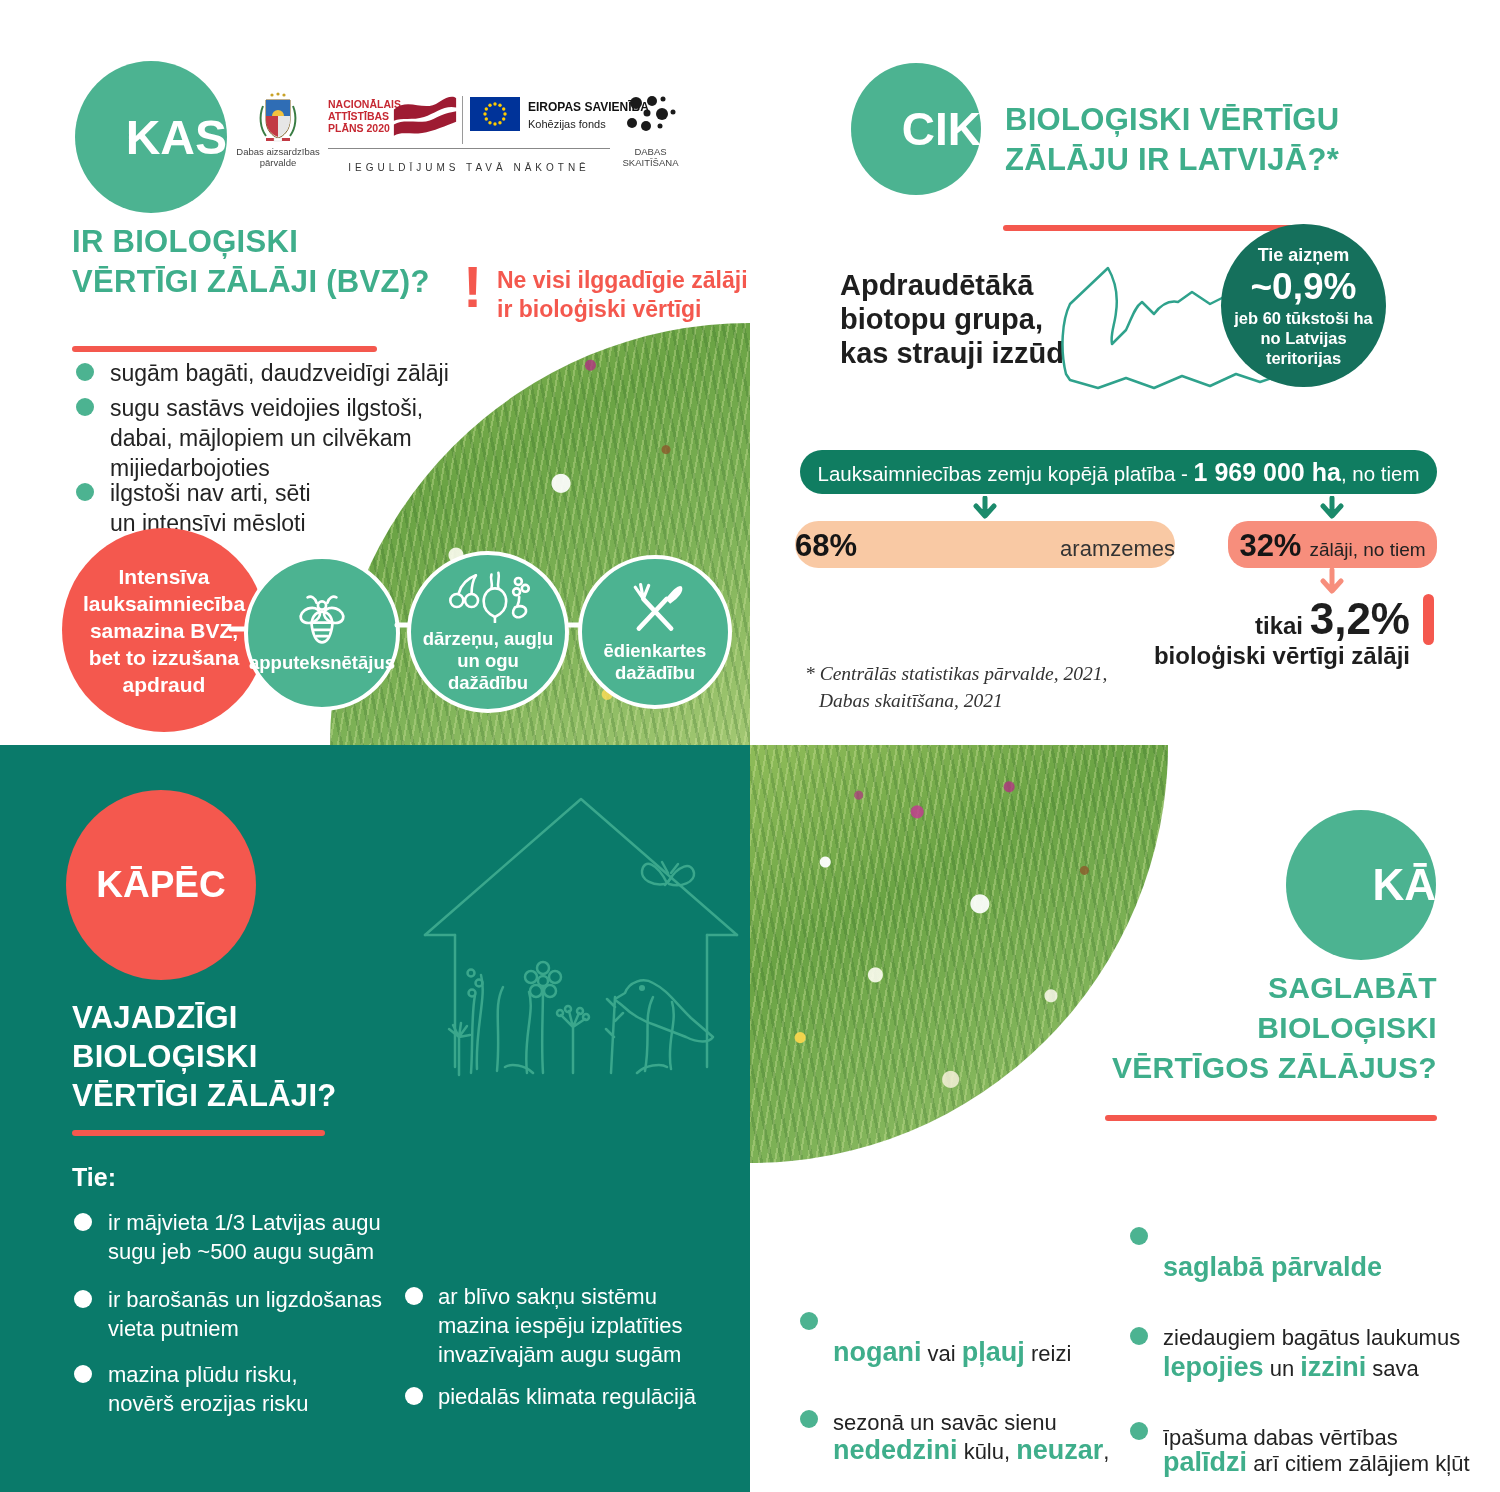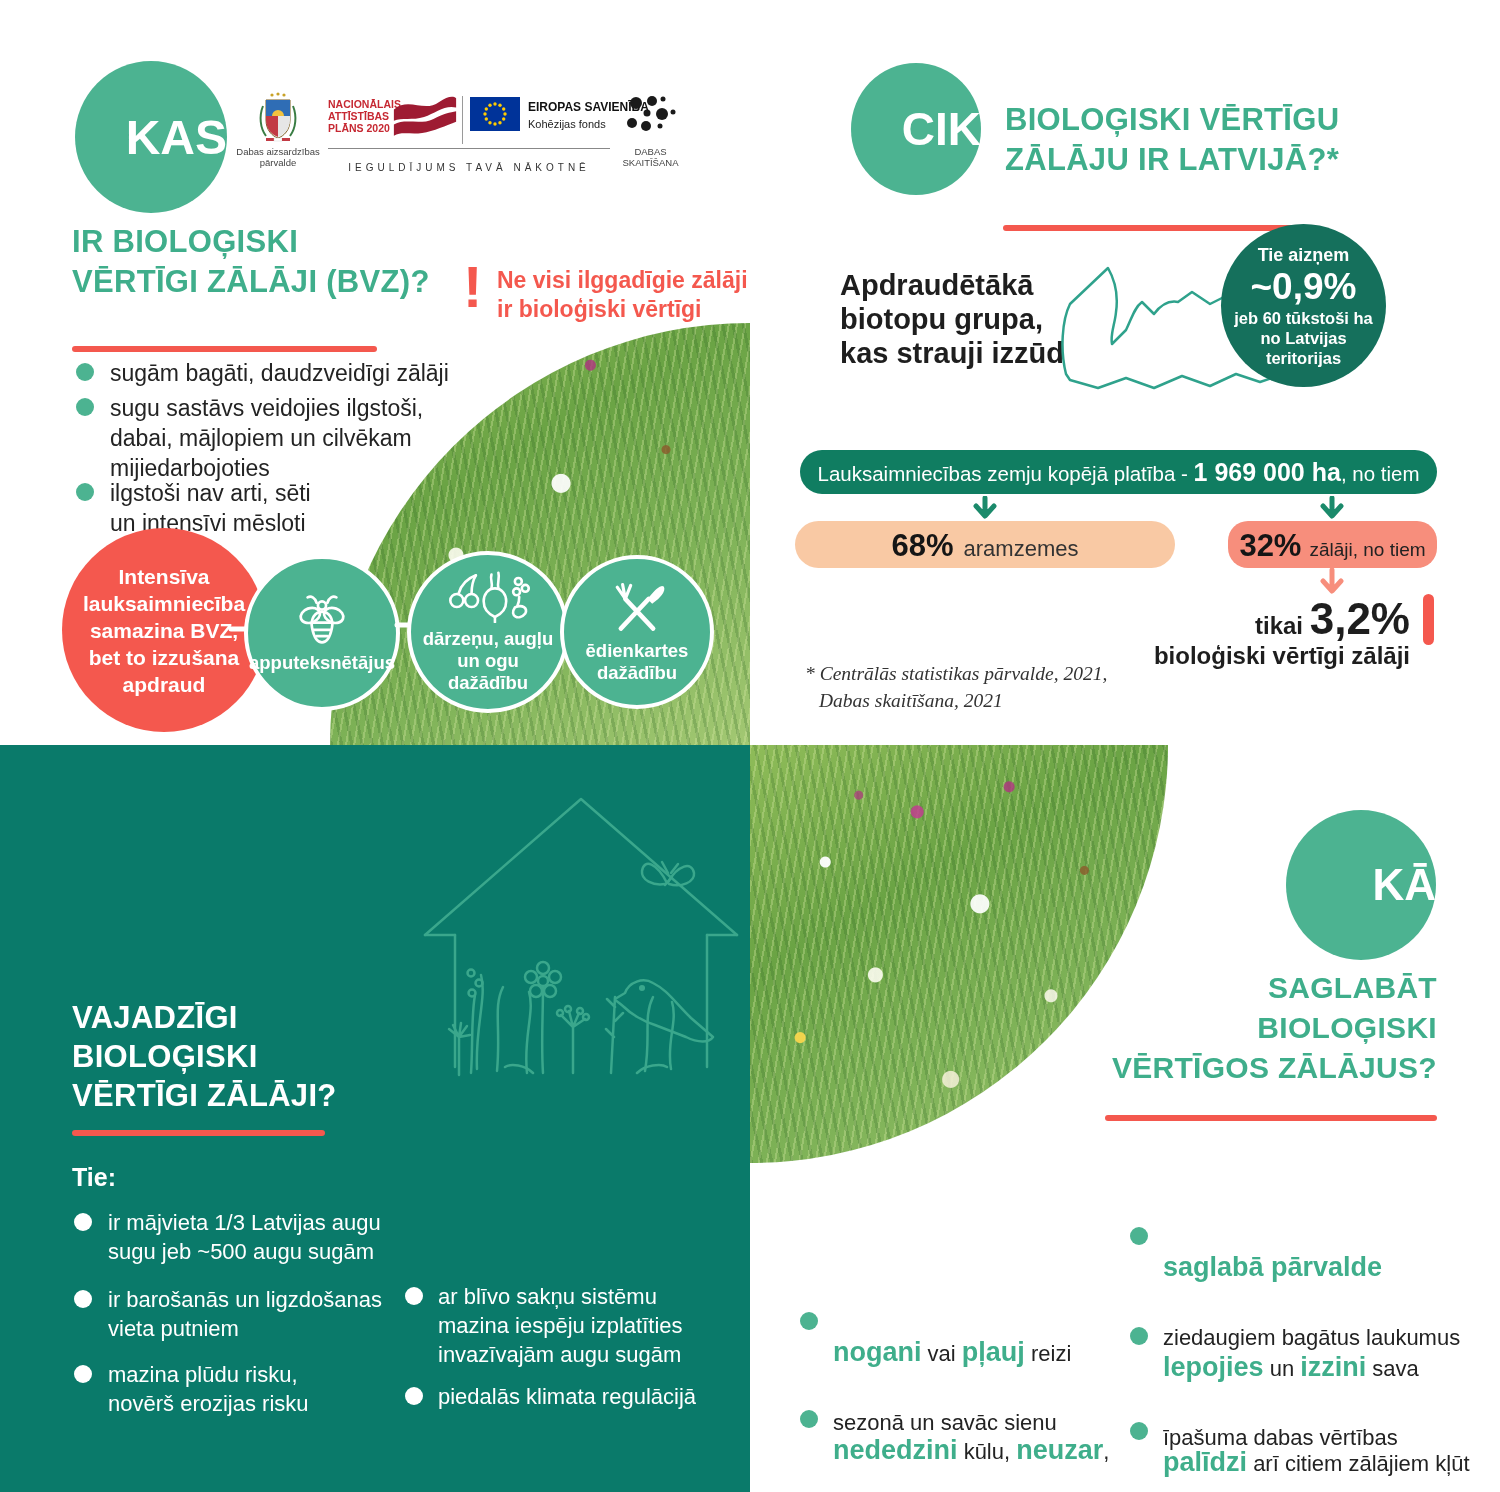--- a/index.html
+++ b/index.html
@@ -230,21 +230,21 @@
       <div>dažādību</div>
     </div>
   </div>
 
   <span class="abs" style="left:564px;top:612px;">
     <svg width="40" height="26" viewBox="0 0 34 26" fill="none" stroke="#ffffff" stroke-width="5" stroke-linecap="round" stroke-linejoin="round">
         <path d="M2 13 H26 M19 4 L30 13 L19 22"></path>
       </svg>
   </span>
 
-  <div class="abs circ flowcirc" style="left:560px;top:555px;width:146px;height:146px;">
+  <div class="abs circ flowcirc" style="left:578px;top:555px;width:146px;height:146px;">
     <span>
       <svg width="58" height="54" viewBox="0 0 64 60" fill="none" stroke="#ffffff" stroke-width="5" stroke-linecap="round">
         <path d="M19 21 L50 54"></path>
         <path d="M19 21 L10 8 M19 21 L16 5 M19 21 L25 6" stroke-width="3.5"></path>
         <path d="M45 21 L14 54"></path>
         <path d="M45 21 C52 13 58 6 61 8 C63 12 57 20 49 25 Z" fill="#ffffff" stroke-width="2"></path>
       </svg>
     </span>
     <div class="flowlabel" style="margin-top:6px;">
       <div>ēdienkartes</div>
@@ -292,21 +292,21 @@
     <svg width="26" height="25" viewBox="0 0 26 25" fill="none" stroke="#1B8A6B" stroke-width="5" stroke-linecap="round" stroke-linejoin="round">
         <path d="M13 2 V16 M4 10 L13 20 L22 10"></path>
       </svg>
   </span>
   <span class="abs" style="left:1319px;top:496px;">
     <svg width="26" height="25" viewBox="0 0 26 25" fill="none" stroke="#1B8A6B" stroke-width="5" stroke-linecap="round" stroke-linejoin="round">
         <path d="M13 2 V16 M4 10 L13 20 L22 10"></path>
       </svg>
   </span>
 
-  <div class="abs" style="left:795px;top:521px;width:380px;height:47px;background:#F9C9A4;border-radius:24px;display:flex;align-items:baseline;justify-content:center;padding-top:7px;box-sizing:border-box;">
+  <div class="abs" style="left:795px;top:521px;width:380px;height:47px;background:#F9C9A4;border-radius:24px;display:flex;align-items:baseline;justify-content:space-between;padding-top:7px;box-sizing:border-box;">
     <span style="font-size:31px;font-weight:700;color:#151515;">68%</span>
     <span style="font-size:22px;color:#333;margin-left:10px;">aramzemes</span>
   </div>
 
   <div class="abs" style="left:1228px;top:521px;width:209px;height:47px;background:#F78E7C;border-radius:20px;display:flex;align-items:baseline;justify-content:center;padding-top:7px;box-sizing:border-box;white-space:nowrap;">
     <span style="font-size:31px;font-weight:700;color:#151515;">32%</span>
     <span style="font-size:19px;color:#222;margin-left:8px;">zālāji, no tiem</span>
   </div>
 
   <span class="abs" style="left:1319px;top:568px;">
@@ -321,20 +321,23 @@
     </div>
     <div style="font-size:24px;margin-top:-2px;">bioloģiski vērtīgi zālāji</div>
   </div>
   <div class="abs" style="left:1423px;top:594px;width:11px;height:51px;background:#F4584E;border-radius:6px;"></div>
 
   <div class="abs" style="left:805px;top:660px;font-family:'Liberation Serif','DejaVu Serif',serif;font-style:italic;font-size:19.5px;line-height:27px;color:#333;">
     <div>* Centrālās statistikas pārvalde, 2021,</div>
     <div style="padding-left:14px;">Dabas skaitīšana, 2021</div>
   </div>
 
+  <div class="abs circ" style="left:66px;top:790px;width:190px;height:190px;background:#F4584E;color:#fff;font-weight:700;font-size:37px;">
+    <span>KĀPĒC</span>
+  </div>
 
   <span class="abs" style="left:415px;top:785px;">
     <svg width="335" height="300" viewBox="0 0 335 300" fill="none" stroke="#3AA78C" stroke-width="2.5" stroke-linecap="round" stroke-linejoin="round">
       <path d="M10 150 L166 14 L322 150"></path>
       <path d="M10 150 L40 150 M292 150 L322 150"></path>
       <path d="M40 150 L40 282 M292 150 L292 282"></path>
       <path d="M62 284 C60 242 72 212 66 190 M82 286 C86 242 78 222 88 202 M112 288 C108 252 120 227 114 207 M230 286 C236 252 228 232 238 212 M256 284 C251 257 263 237 257 217"></path>
       <circle cx="128" cy="196" r="5"></circle>
       <circle cx="128" cy="183" r="6"></circle>
         <circle cx="140" cy="192" r="6"></circle>

